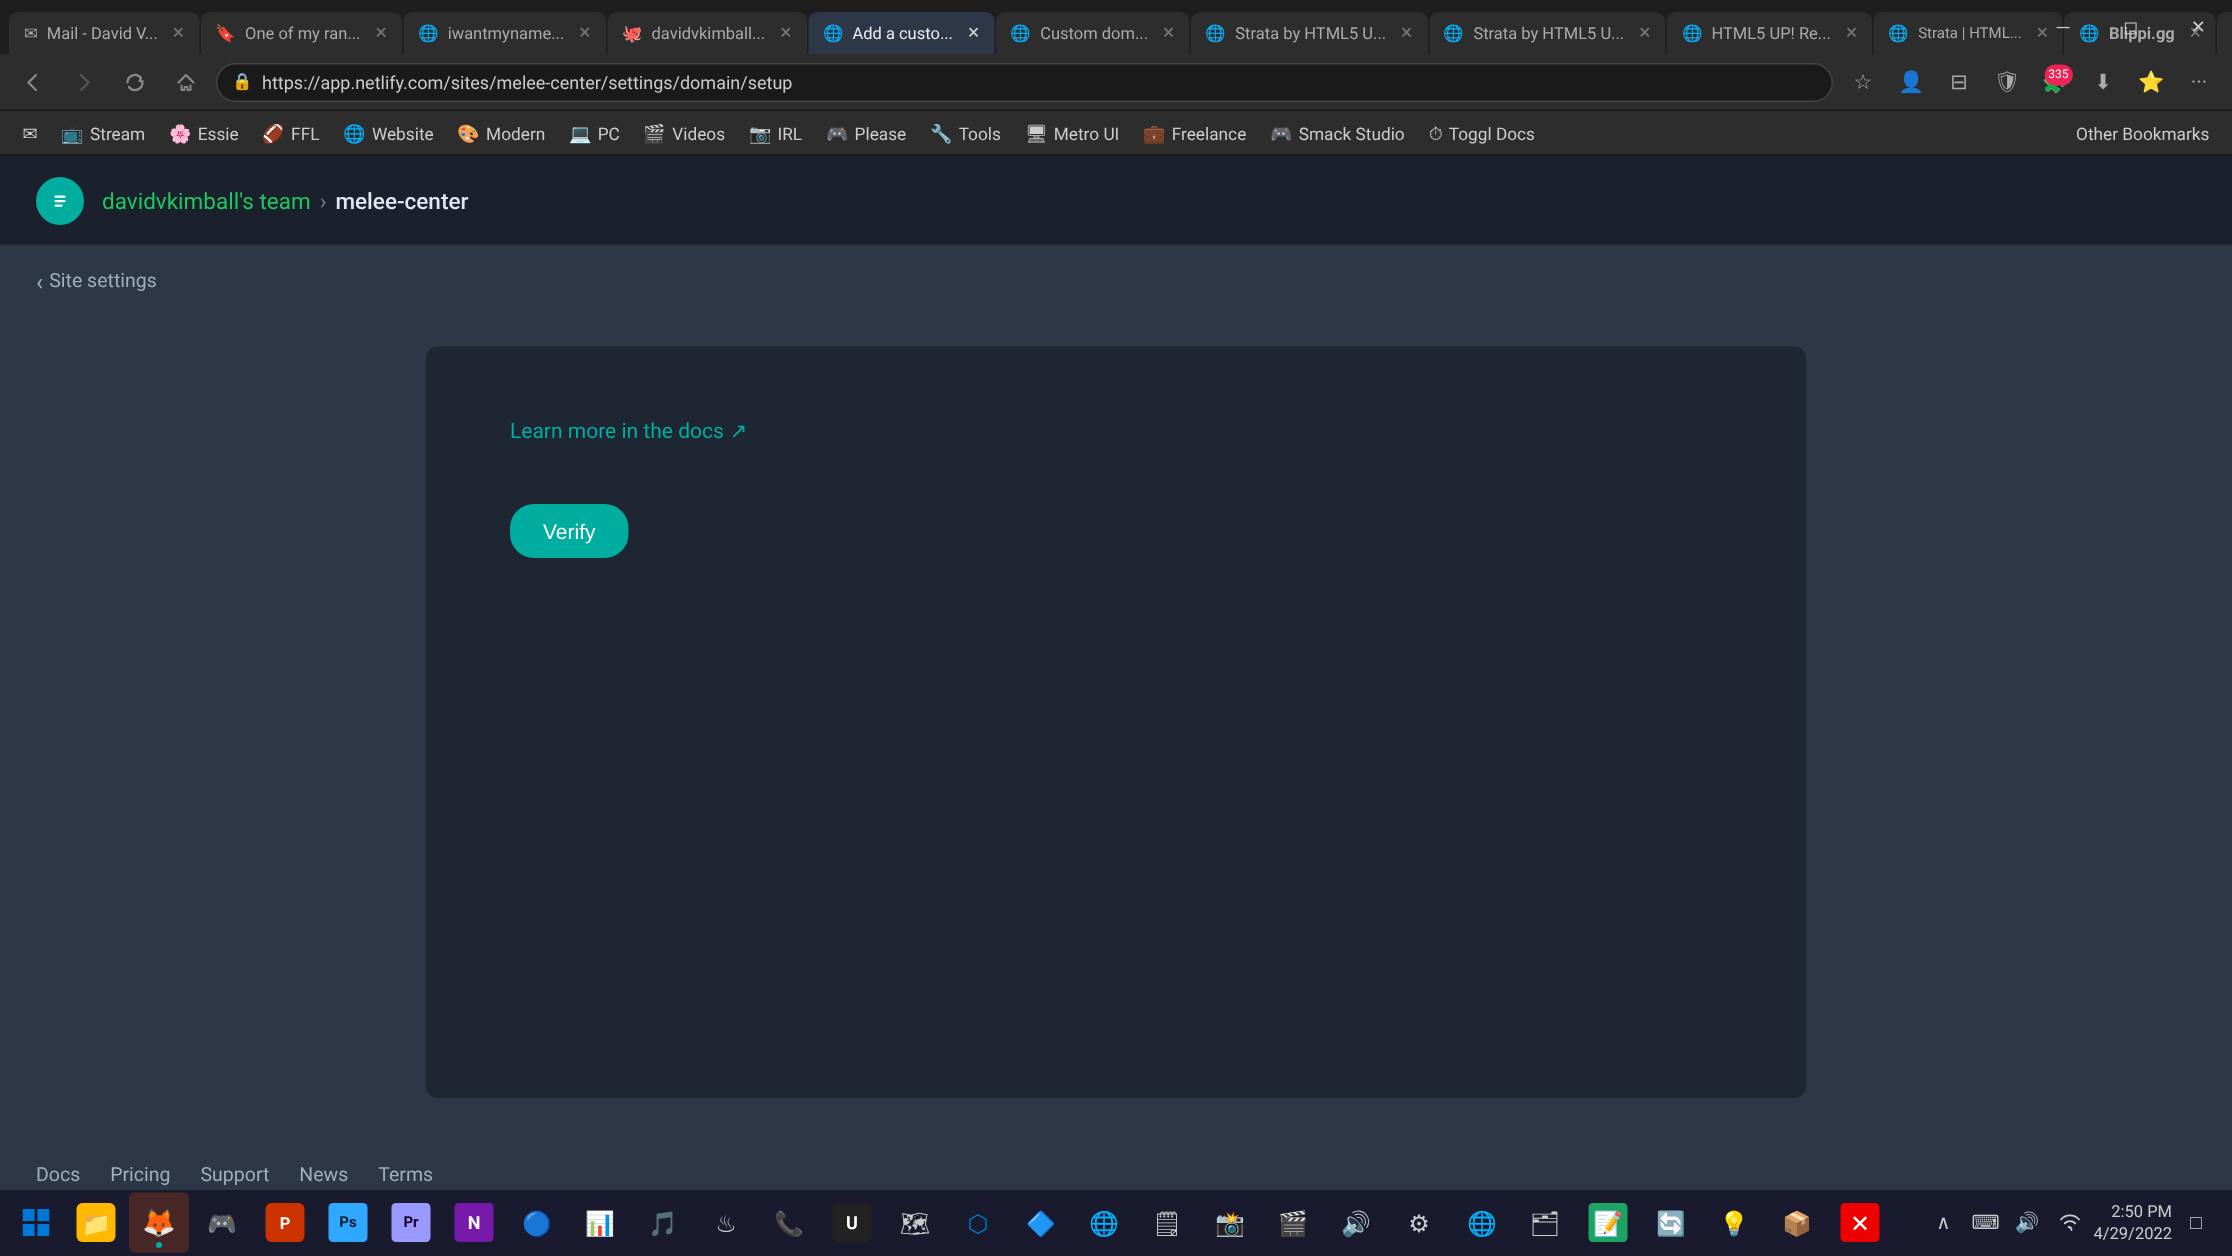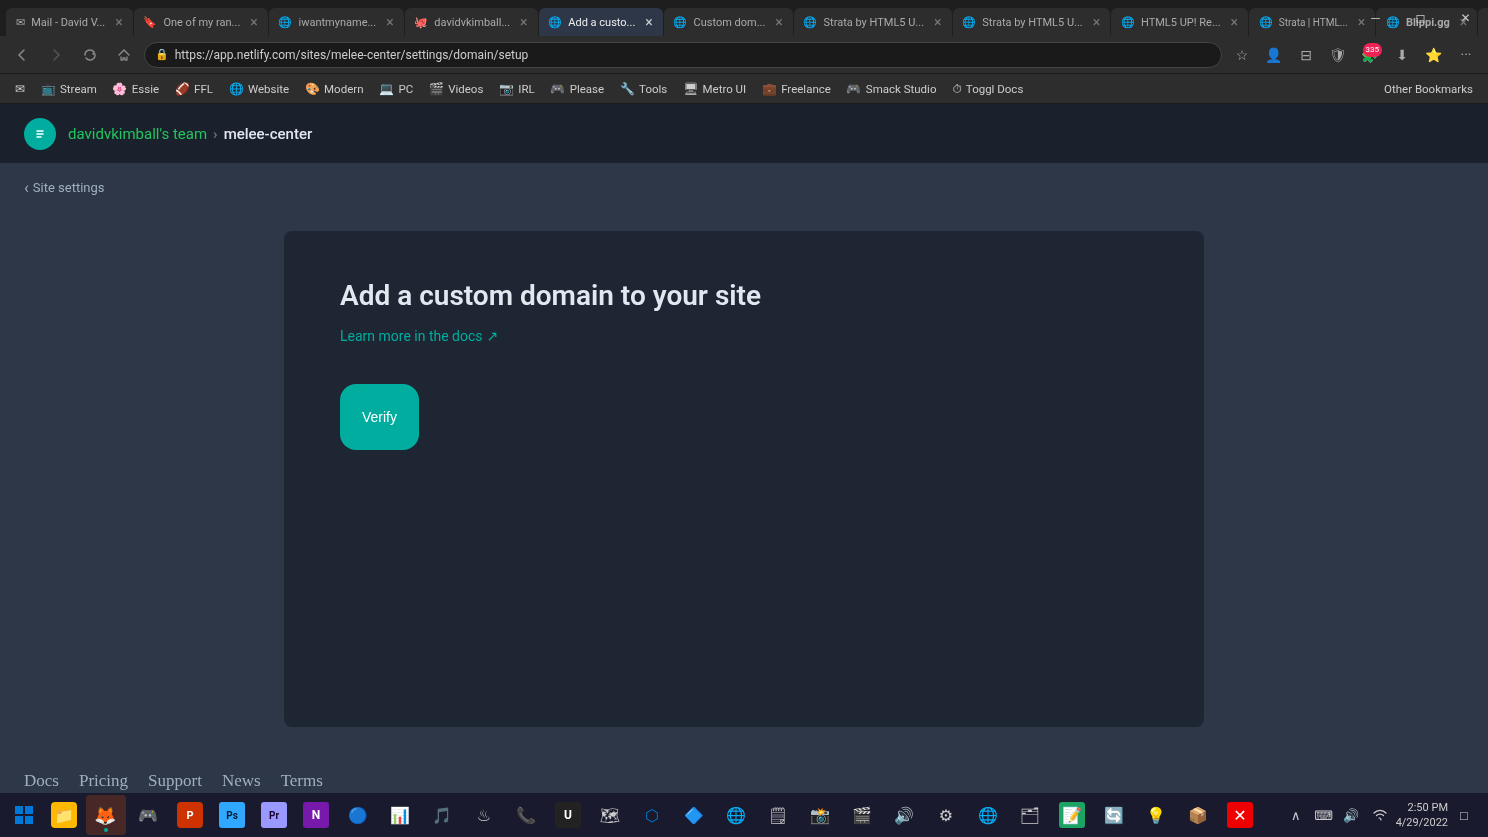--- a/index.html
+++ b/index.html
@@ -388,21 +388,21 @@
       border-left: 1px solid #4a5568;
       border-top: 1px solid #4a5568;
       transform: rotate(45deg);
     }
 
     .verify-btn {
       background: #00ad9f;
       color: white;
       border: none;
       border-radius: 16px;
-      padding: 25px 22px;
+      padding: 10px 22px;
       font-size: 14px;
       font-weight: 500;
       cursor: pointer;
       margin-top: 8px;
       display: block;
     }
 
     
     .app-footer {
       background: #2d3748;
@@ -412,24 +412,23 @@
       gap: 8px;
     }
 
     .footer-links {
       display: flex;
       gap: 20px;
     }
 
     .footer-link {
       color: #a0aec0;
-      font-size: 17px;
+      font-size: 13px;
       text-decoration: none;
       cursor: pointer;
-      font-family: Liberation Serif, serif;
     }
 
     .footer-copyright {
       color: #718096;
       font-size: 12px;
     }
 
     
     .taskbar {
       background: #1a1a2e;
@@ -743,21 +742,20 @@
     <div class="back-nav" style="background:#2d3748;">
       <a class="back-link">
         <span style="font-size:16px;">‹</span>
         <span>Site settings</span>
       </a>
     </div>
 
     <div class="main-content" style="padding:20px 24px;">
       <div class="content-card" style="width:100%;max-width:920px;">
         
-        <h1 class="page-title">Add a custom domain to your site</h1>
         
         
         <a class="docs-link">
           <span>Learn more in the docs</span>
           <span>↗</span>
         </a>
 
 
         <button class="verify-btn">Verify</button>
 

